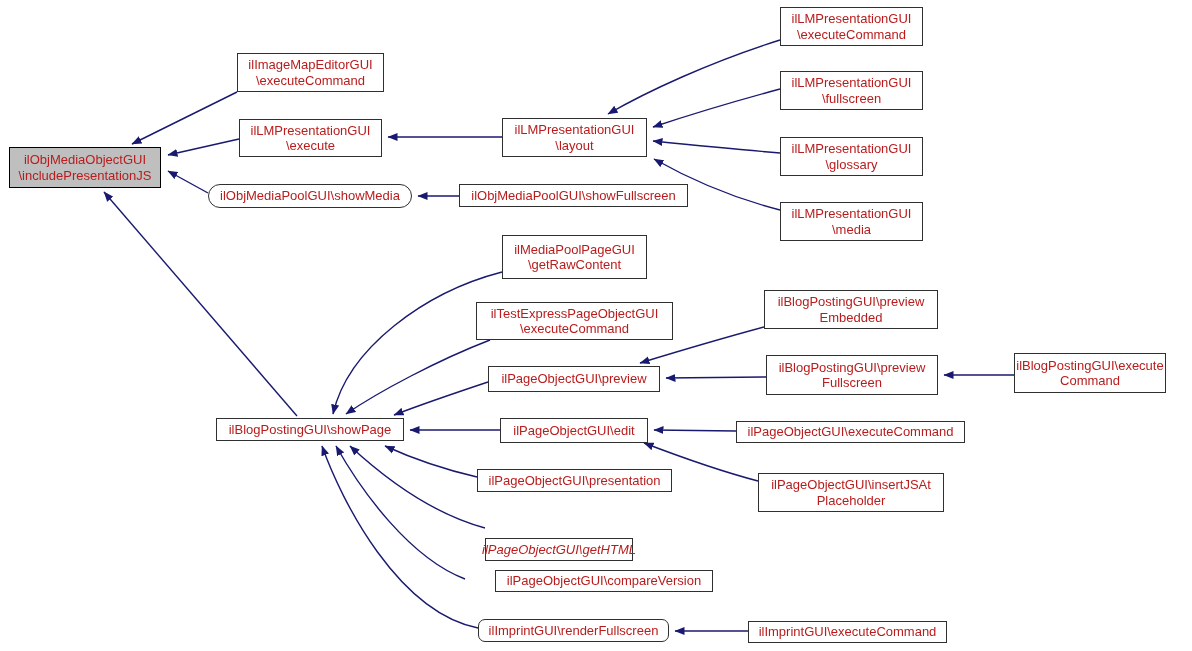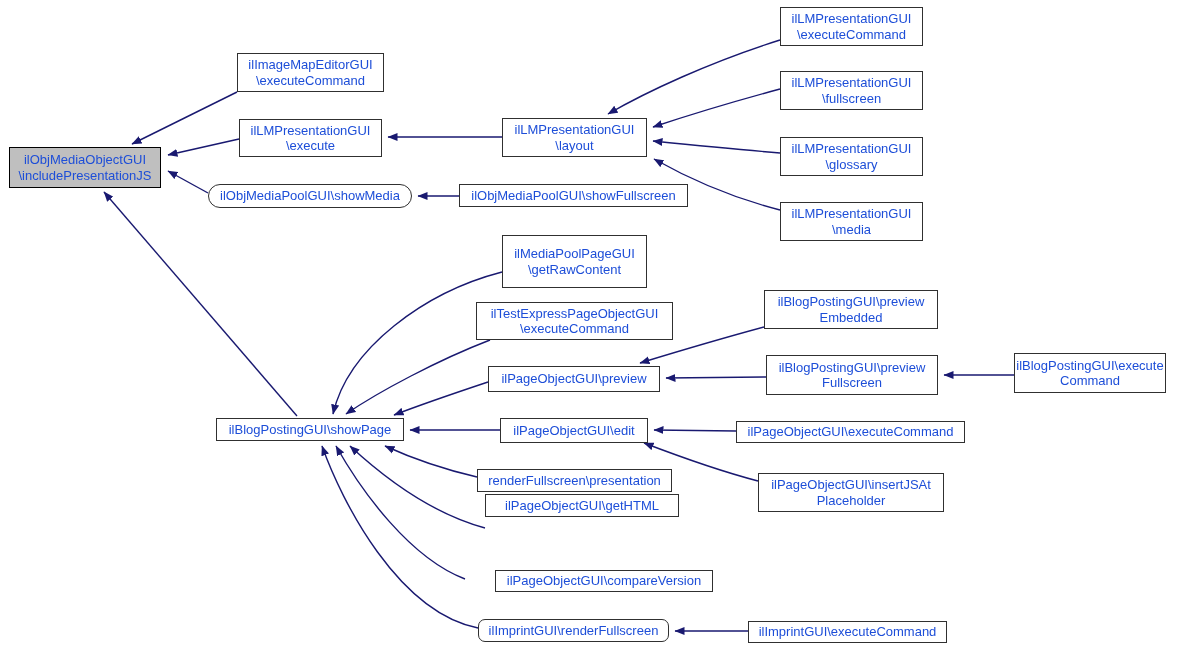--- a/index.html
+++ b/index.html
@@ -21,21 +21,21 @@
     top: 0;
     width: 1192px;
     height: 651px;
     pointer-events: none;
   }
   .node {
     position: absolute;
     box-sizing: border-box;
     border: 1.4px solid #303030;
     background: #ffffff;
-    color: #1d4ed8;
+    color: #b91c1c;
     font-size: 13px;
     line-height: 15.5px;
     display: flex;
     flex-direction: column;
     align-items: center;
     justify-content: center;
     text-align: left;
     white-space: nowrap;
     cursor: pointer;
   }
@@ -117,41 +117,41 @@
         <span>\fullscreen</span>
       </div>
       <div class="node" style="left: 780px; top: 137px; width: 143px; height: 39px; background: rgb(255, 255, 255);">
         <span>ilLMPresentationGUI</span>
         <span>\glossary</span>
       </div>
       <div class="node" style="left: 780px; top: 202px; width: 143px; height: 39px; background: rgb(255, 255, 255);">
         <span>ilLMPresentationGUI</span>
         <span>\media</span>
       </div>
-      <div class="node" style="left: 502px; top: 235px; width: 145px; height: 53px; background: rgb(255, 255, 255);">
+      <div class="node" style="left: 502px; top: 235px; width: 145px; height: 44px; background: rgb(255, 255, 255);">
         <span>ilMediaPoolPageGUI</span>
         <span>\getRawContent</span>
       </div>
       <div class="node" style="left: 476px; top: 302px; width: 197px; height: 38px; background: rgb(255, 255, 255);">
         <span>ilTestExpressPageObjectGUI</span>
         <span>\executeCommand</span>
       </div>
       <div class="node" style="left: 488px; top: 366px; width: 172px; height: 26px; background: rgb(255, 255, 255);">
         <span>ilPageObjectGUI\preview</span>
       </div>
       <div class="node" style="left: 216px; top: 418px; width: 188px; height: 23px; background: rgb(255, 255, 255);">
         <span>ilBlogPostingGUI\showPage</span>
       </div>
       <div class="node" style="left: 500px; top: 418px; width: 148px; height: 25px; background: rgb(255, 255, 255);">
         <span>ilPageObjectGUI\edit</span>
       </div>
       <div class="node" style="left: 477px; top: 469px; width: 195px; height: 23px; background: rgb(255, 255, 255);">
-        <span>renderFullscreen\presentation</span>
+        <span>ilPageObjectGUI\presentation</span>
       </div>
-      <div class="node" style="left: 485px; top: 494px; width: 194px; height: 23px; background: rgb(255, 255, 255);">
+      <div class="node" style="left: 485px; top: 538px; width: 148px; height: 23px; background: rgb(255, 255, 255); font-style: italic;">
         <span>ilPageObjectGUI\getHTML</span>
       </div>
       <div class="node" style="left: 465px; top: 570px; width: 218px; height: 22px; background: rgb(255, 255, 255); margin-left: 30px;">
         <span>ilPageObjectGUI\compareVersion</span>
       </div>
       <div class="node" style="left: 478px; top: 619px; width: 191px; height: 23px; background: rgb(255, 255, 255); border-radius: 7px;">
         <span>ilImprintGUI\renderFullscreen</span>
       </div>
       <div class="node" style="left: 764px; top: 290px; width: 174px; height: 39px; background: rgb(255, 255, 255);">
         <span>ilBlogPostingGUI\preview</span>

